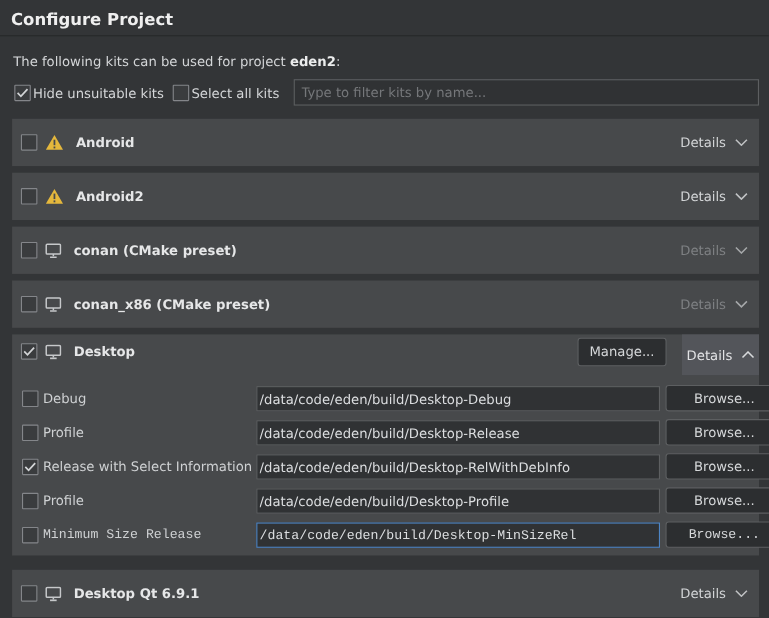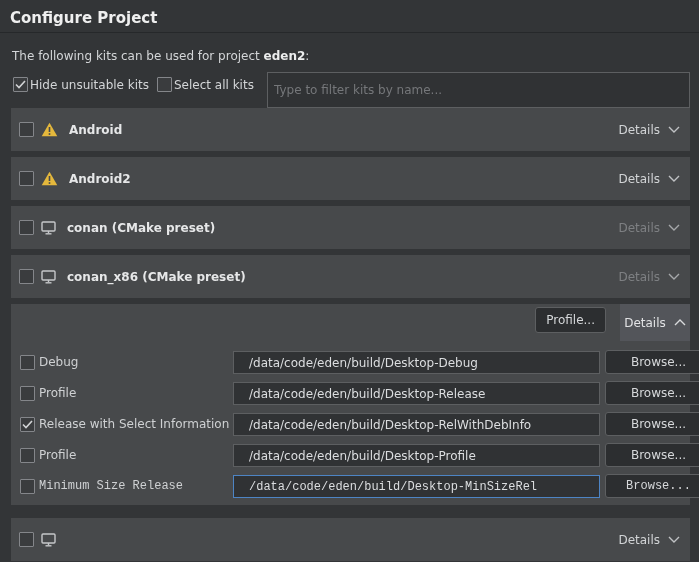--- a/index.html
+++ b/index.html
@@ -14,21 +14,21 @@
   .subtitle{left:12px;top:49px;color:#d4d6d8;}
   .subtitle b{color:#eceded;}
   
   .cb{width:15px;height:15px;border:1px solid #84868a;background:#3a3c3e;border-radius:1px;
       display:inline-flex;align-items:center;justify-content:center;flex:none;box-sizing:border-box;}
   .cb svg{display:none;}
   .cb.checked svg{display:block;}
   
   .filter-item{display:flex;align-items:center;gap:2px;}
   .filter-input{
-    left:267px;top:72px;width:423px;height:36px;background:#303234;border:1px solid #5d5f61;
+    left:267px;top:72px;width:423px;height:24px;background:#303234;border:1px solid #5d5f61;
     color:#dcdee0;font-family:inherit;font-size:12px;padding:0 6px;outline:none;
   }
   .filter-input::placeholder{color:#75777a;}
   
   .kit-row{
     left:11px;width:679px;height:43px;background:#47494b;
     display:flex;align-items:center;gap:7px;padding:0 8px;
   }
   .kit-name{font-weight:bold;color:#e6e7e8;margin-left:4px;}
   .kicon{display:inline-flex;align-items:center;flex:none;}
@@ -45,21 +45,21 @@
     background:#2c2e30;border:1px solid #5d5f61;border-radius:3px;color:#d6d8da;
     font-family:inherit;font-size:12px;padding:0 10px;height:26px;display:inline-flex;
     align-items:center;justify-content:center;cursor:default;
   }
   .manage-btn{position:absolute;right:84px;top:3px;height:26px;}
   .cfg-row{position:absolute;left:0;width:679px;height:23px;}
   .cfg-row .cb{position:absolute;left:9px;top:4px;}
   .cfg-label{position:absolute;left:28px;top:4px;color:#cfd1d3;white-space:nowrap;}
   .cfg-input{
     position:absolute;left:222px;top:0;width:367px;height:23px;background:#303234;
-    border:1px solid #5d5f61;color:#dcdee0;font-family:inherit;font-size:12px;padding:0 15px;
+    border:1px solid #5d5f61;color:#dcdee0;font-family:inherit;font-size:12px;padding:0 2px;
     box-sizing:border-box;outline:none;
   }
   .cfg-input.focused{border-color:#4d84c4;}
   .browse-btn{position:absolute;left:594px;top:-1px;width:107px;height:24px;padding:0;}
 </style>
 </head>
 <body>
 
 <div class="abs page-title">Configure Project</div>
 <div class="abs title-sep"></div>
@@ -153,21 +153,36 @@
     <span>Details</span>
     <span class="kicon">
         <svg width="12" height="7" viewBox="0 0 12 7">
           <polyline points="1,1 6,6 11,1" fill="none" stroke="#a6a8aa" stroke-width="1.4"></polyline>
         </svg>
       </span>
   </div>
 </div>
 
 <div class="abs desktop-section">
-  <button class="btn manage-btn">Profile...</button>
+  <div class="desktop-header">
+    <span class="cb checked">
+        <svg width="11" height="9" viewBox="0 0 11 9">
+          <polyline points="1,4.5 4,7.5 10,1" fill="none" stroke="#d2d4d6" stroke-width="1.6"></polyline>
+        </svg>
+      </span>
+    <span class="kicon">
+        <svg width="15" height="14" viewBox="0 0 15 14">
+          <rect x="1" y="1" width="13" height="9" rx="1" fill="none" stroke="#c6c8ca" stroke-width="1.4"></rect>
+          <path d="M7.5 10 L7.5 12" stroke="#c6c8ca" stroke-width="1.4"></path>
+          <path d="M4.5 12.8 L10.5 12.8" stroke="#c6c8ca" stroke-width="1.4"></path>
+        </svg>
+      </span>
+    <span class="kit-name">Desktop</span>
+  </div>
+  <button class="btn manage-btn">Manage...</button>
   <div class="details-toggle">
     <span>Details</span>
     <span class="kicon">
         <svg width="12" height="7" viewBox="0 0 12 7">
           <polyline points="1,6 6,1 11,6" fill="none" stroke="#d8dadc" stroke-width="1.4"></polyline>
         </svg>
       </span>
   </div>
 
   <div class="cfg-row" style="top:47px;">
@@ -212,20 +227,21 @@
 
 <div class="abs kit-row" style="top:518px;">
   <span class="cb"></span>
   <span class="kicon">
       <svg width="15" height="14" viewBox="0 0 15 14">
         <rect x="1" y="1" width="13" height="9" rx="1" fill="none" stroke="#c6c8ca" stroke-width="1.4"></rect>
         <path d="M7.5 10 L7.5 12" stroke="#c6c8ca" stroke-width="1.4"></path>
         <path d="M4.5 12.8 L10.5 12.8" stroke="#c6c8ca" stroke-width="1.4"></path>
       </svg>
     </span>
+  <span class="kit-name">Desktop Qt 6.9.1</span>
   <div class="details">
     <span>Details</span>
     <span class="kicon">
         <svg width="12" height="7" viewBox="0 0 12 7">
           <polyline points="1,1 6,6 11,1" fill="none" stroke="#c0c2c4" stroke-width="1.4"></polyline>
         </svg>
       </span>
   </div>
 </div>
 

